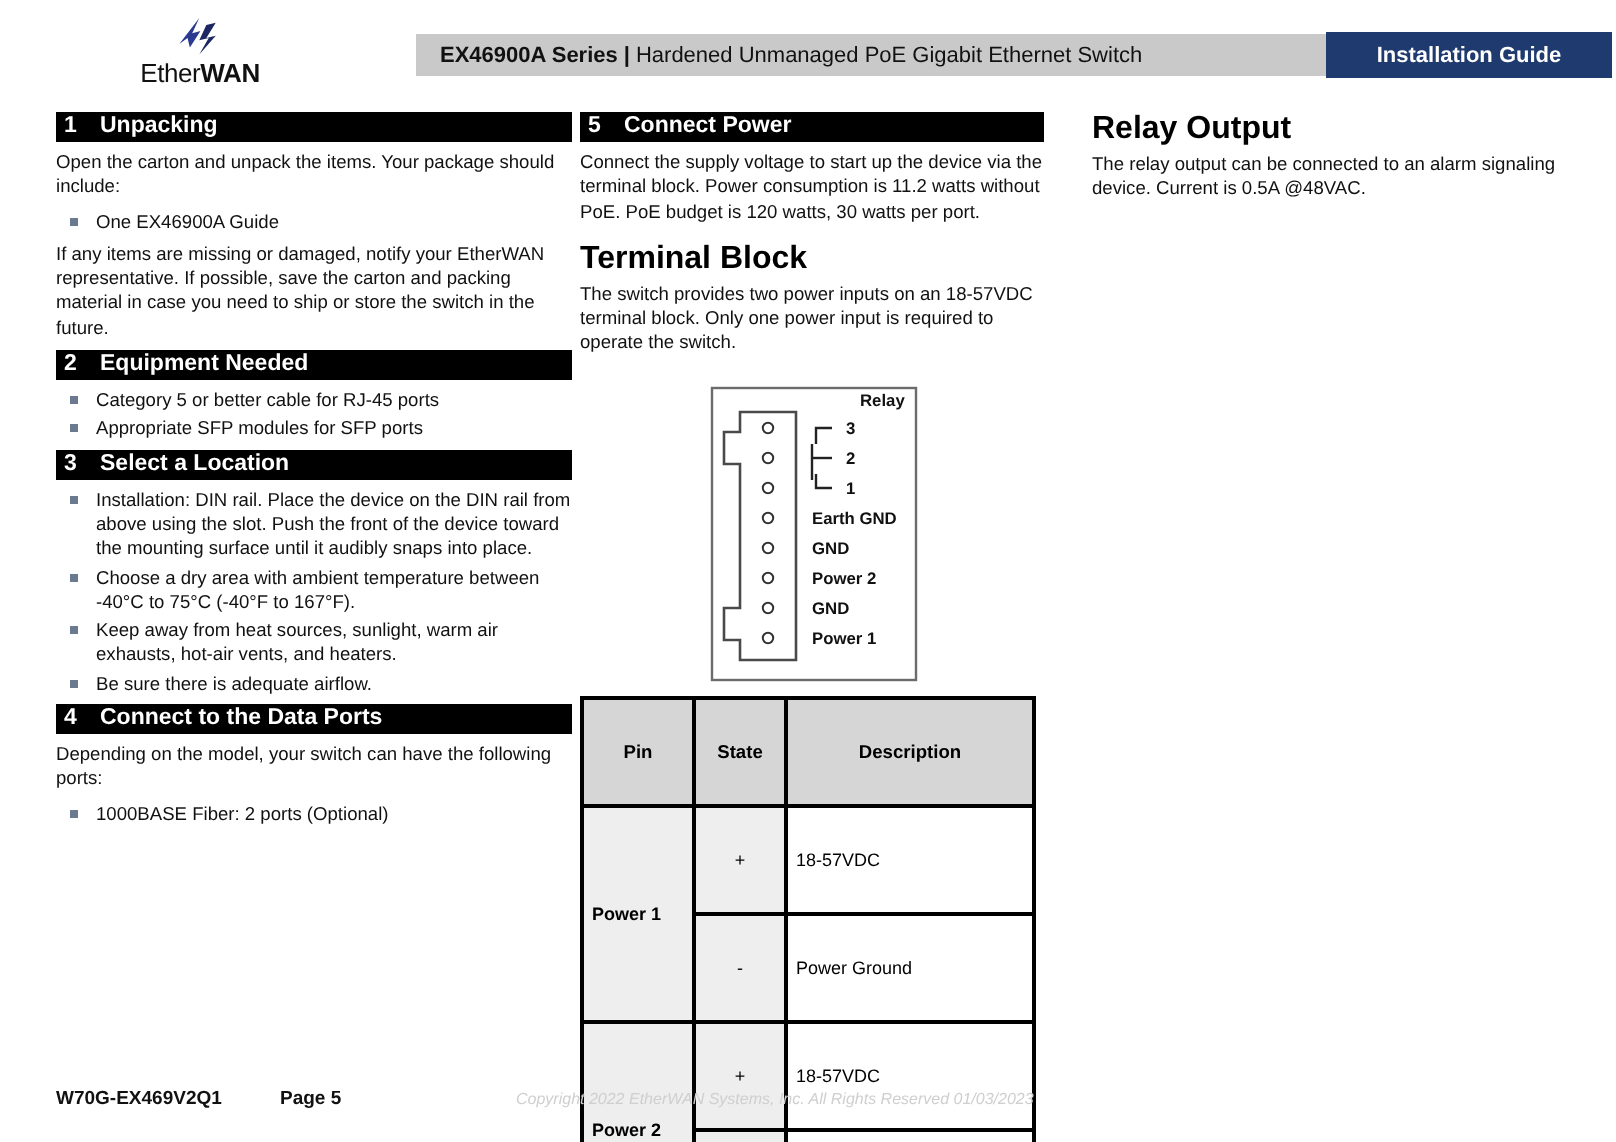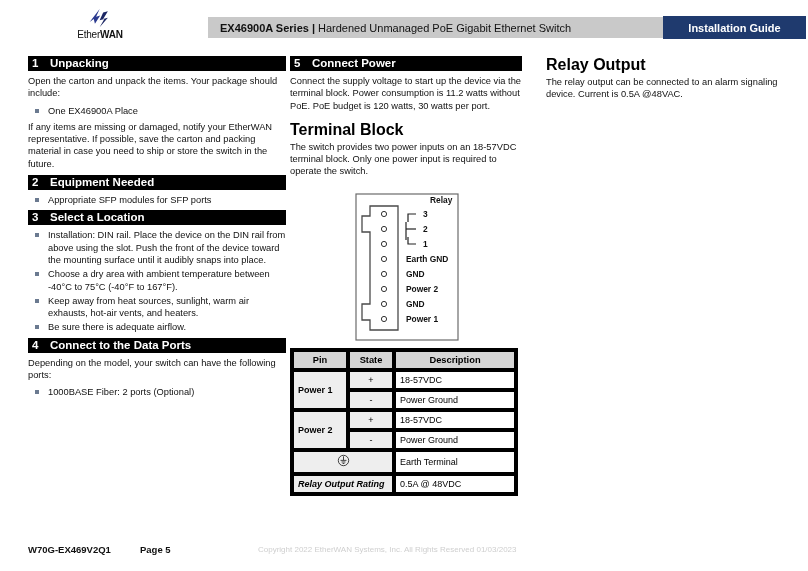--- a/index.html
+++ b/index.html
@@ -14,21 +14,21 @@
   }
 
   
   .header { position:relative; height:50px; }
   .logo {
     position:absolute; left:52px; top:9px;
     width:96px; text-align:center;
   }
   .logo-mark { height:20px; display:block; margin:0 auto 1px; }
   .logo-text {
-    font-size:10px; letter-spacing:-0.2px; line-height:1;
+    font-size:13px; letter-spacing:-0.2px; line-height:1;
     color:#111; font-weight:400;
   }
   .logo-text b { font-weight:bold; }
   .header-bar {
     position:absolute; left:208px; top:17px;
     width:598px; height:21px;
     background:#c9c9c9;
     display:flex; align-items:center;
   }
   .header-bar-text {
@@ -86,22 +86,22 @@
   .tb-wrap { position:relative; margin-top:14px; height:150px; }
 
   
   .ptable {
     border-collapse:collapse;
     width:228px;
     margin-top:6px;
     font-size:9px;
   }
   .ptable td, .ptable th {
-    border:4px solid #000000;
-    padding:2px 4px;
+    border:2px solid #000000;
+    padding:20px 4px;
     line-height:12px;
   }
   .ptable th {
     background:#d6d6d6; font-weight:bold; text-align:center;
     font-size:9.3px;
   }
   .c-pin   { width:56px; background:#eeeeee; font-weight:bold; }
   .c-state { width:46px; background:#eeeeee; text-align:center; }
   .c-desc  { background:#fff; }
   .earth-cell { text-align:center; background:#eeeeee; }
@@ -112,21 +112,21 @@
   .foot-doc {
     position:absolute; left:28px; bottom:0;
     font-size:9.5px; font-weight:bold; color:#111;
   }
   .foot-page {
     position:absolute; left:140px; bottom:0;
     font-size:9.5px; font-weight:bold; color:#111;
   }
   .foot-copy {
     position:absolute; left:258px; bottom:1px;
-    font-size:8px; color:#cfcfcf;
+    font-size:8px; font-style:italic; color:#cfcfcf;
     white-space:nowrap;
   }
 </style>
 </head>
 <body>
 
 <div class="header">
 
   <div class="logo">
     <svg class="logo-mark" viewBox="0 0 60 34">
@@ -150,29 +150,30 @@
 <div class="cols">
 
   <div class="col col-left">
 
     <div class="sec-bar">
       <span class="sec-num">1</span>
       <span class="sec-name">Unpacking</span>
     </div>
     <p class="body">Open the carton and unpack the items. Your package should include:</p>
     <ul class="bullets">
-      <li><span class="bsq"></span><span>One EX46900A Place</span></li>
+      <li><span class="bsq"></span><span>One EX46900A Guide</span></li>
     </ul>
     <p class="body">If any items are missing or damaged, notify your EtherWAN representative. If possible, save the carton and packing material in case you need to ship or store the switch in the future.</p>
 
     <div class="sec-bar">
       <span class="sec-num">2</span>
       <span class="sec-name">Equipment Needed</span>
     </div>
     <ul class="bullets">
+      <li><span class="bsq"></span><span>Category 5 or better cable for RJ-45 ports</span></li>
       <li><span class="bsq"></span><span>Appropriate SFP modules for SFP ports</span></li>
     </ul>
 
     <div class="sec-bar">
       <span class="sec-num">3</span>
       <span class="sec-name">Select a Location</span>
     </div>
     <ul class="bullets">
       <li><span class="bsq"></span><span>Installation: DIN rail. Place the device on the DIN rail from above using the slot. Push the front of the device toward the mounting surface until it audibly snaps into place.</span></li>
       <li><span class="bsq"></span><span>Choose a dry area with ambient temperature between -40°C to 75°C (-40°F to 167°F).</span></li>

